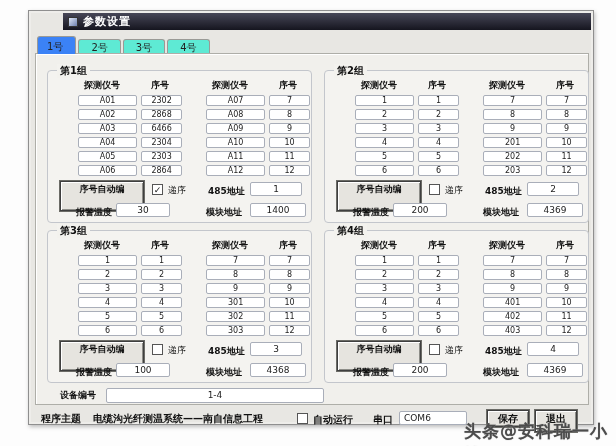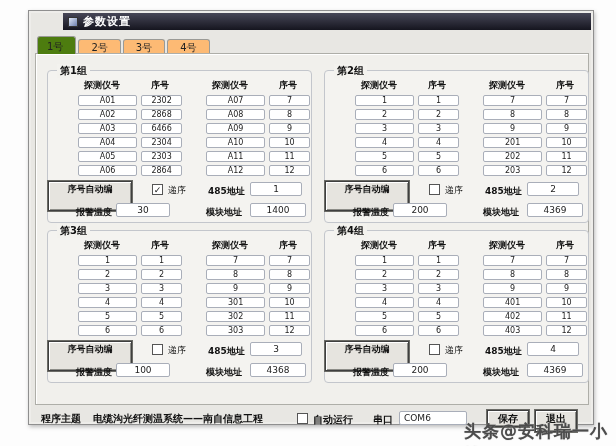--- a/index.html
+++ b/index.html
@@ -11,23 +11,23 @@
             box-shadow:0 0 0 2px #eeedea inset, 1px 2px 4px rgba(0,0,0,.25); }
 
   .titlebar { position:absolute; left:2px; top:2px; right:2px; height:17px;
               background:linear-gradient(180deg,#474757,#15151f);
               display:flex; align-items:center; gap:5px; padding:0 5px;margin-left:32px; }
   .app-icon { width:10px; height:10px; background:linear-gradient(135deg,#dfe7f7,#6d7fae);
               border:1px solid #333; }
   .titletext { color:#fff; font-size:11px; font-weight:bold; letter-spacing:1px; }
 
   .tabstrip { position:absolute; left:8px; top:25px; display:flex; align-items:flex-end; gap:2px; }
-  .tab { font-size:10px; padding:1px 12px 2px; background:#fdba74; color:#222;
+  .tab { font-size:10px; padding:1px 12px 2px; background:#5eead4; color:#222;
          border:1px solid #9a9a96; border-bottom:none; border-radius:3px 3px 0 0; height:15px; }
-  .tab.active { background:#4d7c0f; height:18px; padding-top:3px; position:relative; z-index:2;padding-left:9px; }
+  .tab.active { background:#3b82f6; height:18px; padding-top:3px; position:relative; z-index:2;padding-left:9px; }
 
   .tabpage { position:absolute; left:6px; top:42px; width:554px; height:352px;
              background:#f1f0ec; border:1px solid #aeaea8; box-shadow:1px 1px 0 #fff inset; }
 
   .grp { position:absolute; width:265px; height:153px; border:1px solid #c3c6cc;
          border-radius:4px; background:#f4f3f0; }
   .grp-title { position:absolute; top:-7px; left:9px; font-size:10px; font-weight:bold;
                background:#f3f2ee; padding:0 3px; color:#111; }
   .g1 { left:11px; top:16px; } .g2 { left:288px; top:16px; }
   .g3 { left:11px; top:176px; } .g4 { left:288px; top:176px; }
@@ -39,21 +39,21 @@
   .thead .h1 { width:64px; text-align:center; }
   .thead .h2 { width:44px; text-align:center; margin-left:4px; }
   .trow { display:flex; gap:4px; margin-bottom:3px;margin-left:8px; }
   .tcell { height:11px; line-height:10px; background:#fff; border:1px solid #a9aeb9;
            border-radius:2px; font-size:8px; text-align:center; color:#222; }
   .c1 { width:64px; } .c2 { width:44px; }
 
   .btn3d { background:#e6e4df; border:1px solid #3f3f3f; font-weight:bold; color:#111;
            box-shadow:inset 1px 1px 0 #ffffff, inset -1px -1px 0 #8d8d88, 0 0 0 1px #6b6b66;
            text-align:center; }
-  .btn-auto { position:absolute; left:0; top:110px; width:84px; height:30px;
+  .btn-auto { position:absolute; left:12px; top:110px; width:84px; height:30px;
               font-size:9px; line-height:15px; }
 
   .chkbox { position:absolute; width:11px; height:11px; background:#fff; border:1px solid #555;
             font-size:9px; line-height:10px; text-align:center; color:#111; }
   .grp .chkbox { left:104px; top:113px; }
   .chk-label { position:absolute; left:120px; top:113px; font-size:9px; font-weight:normal; color:#111; }
 
   .lbl { position:absolute; font-size:9px; font-weight:bold; color:#111; white-space:nowrap; }
   .fld { position:absolute; background:#fff; border:1px solid #a9aeb9; border-radius:2px;
          font-size:9px; text-align:center; height:14px; line-height:12px; color:#222; }
@@ -411,20 +411,24 @@
         <div class="chkbox"></div>
         <span class="chk-label">递序</span>
         <span class="lbl lbl-485">485地址</span>
         <div class="fld fld-485">4</div>
         <span class="lbl lbl-temp">报警温度</span>
         <div class="fld fld-temp">200</div>
         <span class="lbl lbl-mod">模块地址</span>
         <div class="fld fld-mod">4369</div>
       </div>
 
+      <div class="device-row">
+        <span class="device-label">设备编号</span>
+        <div class="device-input">1-4</div>
+      </div>
     </div>
 
     <div class="statusrow">
       <span class="prog-label">程序主题</span>
       <span class="prog-title">电缆沟光纤测温系统——南自信息工程</span>
       <div class="chkbox sb-chk"></div>
       <span class="autorun-label">自动运行</span>
       <span class="port-label">串口</span>
       <div class="fld port-field">COM6</div>
       <div class="btn3d btn-save">保存</div>

